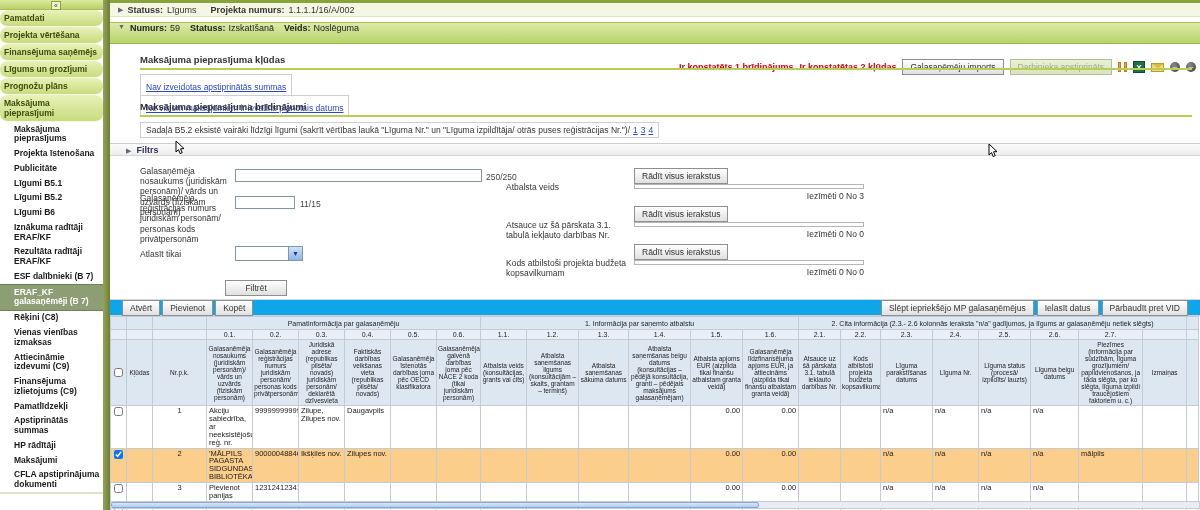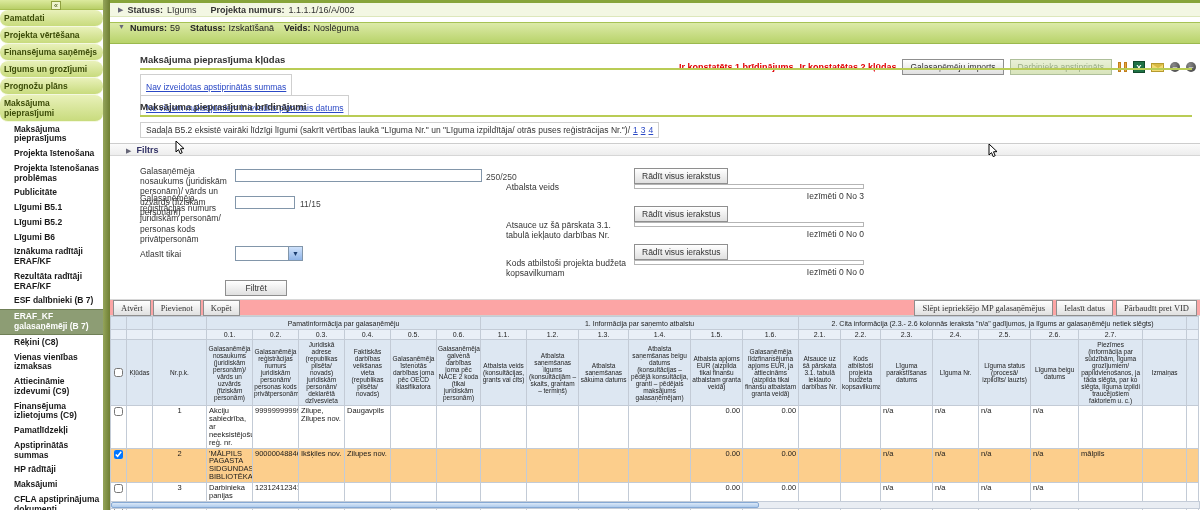--- a/index.html
+++ b/index.html
@@ -56,21 +56,21 @@
   .fselect { position:absolute; width:68px; height:15px; border:1px solid #8296aa; background:#fff; }
   .fselect .arrow { position:absolute; right:0; top:0; width:14px; height:13px; background:linear-gradient(#cfe2fb,#8fb4e8); border-left:1px solid #8296aa; color:#1a3c6e; font-size:7px; text-align:center; line-height:13px; }
   .fgroup { position:absolute; left:396px; width:380px; height:36px; }
   .fg-label { position:absolute; left:0; top:14px; width:122px; font-size:8.5px; color:#333; line-height:1.2; }
   .fg-btn { position:absolute; left:128px; top:0; }
   .fg-listbox { position:absolute; left:128px; top:16px; width:230px; height:5px; border:1px solid #b5b5b5; background:#fff; }
   .fg-count { position:absolute; left:128px; top:23px; width:230px; text-align:right; font-size:8.5px; color:#333; }
   #fbtns { position:absolute; left:115px; top:280px; display:flex; gap:4px;flex-direction:column; }
 
   
-  #tbl-toolbar { position:absolute; left:0; top:299px; width:100%; height:17px; background:#fca5a5; border-top:1px solid #d8d8d8; border-bottom:1px solid #cfcfcf; display:flex; align-items:center; padding:0 3px; gap:2px;font-family:Liberation Serif, serif; }
+  #tbl-toolbar { position:absolute; left:0; top:299px; width:100%; height:17px; background:#0ea5e9; border-top:1px solid #d8d8d8; border-bottom:1px solid #cfcfcf; display:flex; align-items:center; padding:0 12px; gap:2px; }
   #tbl-toolbar .right { margin-left:auto; display:flex; gap:3px; }
   #grid-wrap { position:absolute; left:0; top:316px; width:1090px; height:194px; overflow:hidden; }
   table.grid { border-collapse:collapse; table-layout:fixed; width:1088px; }
   .grid th, .grid td { border:1px solid #c3cbd6; overflow:hidden; }
   .grid thead th { background:#dde7f2; font-weight:normal; color:#222; text-align:center; vertical-align:middle; }
   .grid tr.grp th { font-size:7px; height:13px; }
   .grid tr.nums th { font-size:7px; height:10px; background:#e9eff7; }
   .grid tr.titles th { font-size:6.5px; line-height:1.08; height:57px; padding:1px; }
   .grid tbody td { font-size:7.5px; line-height:1.05; color:#1a1a1a; padding:1px 2px; vertical-align:top; background:#fff; }
   .grid tbody tr.sel td { background:#fcce8c; }
@@ -97,21 +97,20 @@
         <div class="sb-top">Pamatdati</div>
         <div class="sb-top">Projekta vērtēšana</div>
         <div class="sb-top">Finansējuma saņēmējs</div>
         <div class="sb-top">Līgums un grozījumi</div>
         <div class="sb-top">Prognožu plāns</div>
         <div class="sb-top">Maksājuma pieprasījumi</div>
       </div>
     <div>
         <div class="sb-sub">Maksājuma pieprasījums</div>
         <div class="sb-sub">Projekta īstenošana</div>
-        <div class="sb-sub">Projekta īstenošanas problēmas</div>
         <div class="sb-sub">Publicitāte</div>
         <div class="sb-sub">Līgumi B5.1</div>
         <div class="sb-sub">Līgumi B5.2</div>
         <div class="sb-sub">Līgumi B6</div>
         <div class="sb-sub">Iznākuma radītāji ERAF/KF</div>
         <div class="sb-sub">Rezultāta radītāji ERAF/KF</div>
         <div class="sb-sub">ESF dalībnieki (B 7)</div>
         <div class="sb-sub sel">ERAF_KF galasaņēmēji (B 7)</div>
         <div class="sb-sub">Rēķini (C8)</div>
         <div class="sb-sub">Vienas vienības izmaksas</div>
@@ -370,21 +369,21 @@
               <td>n/a</td>
               <td>n/a</td>
               <td>mālpils</td>
               <td></td>
               <td></td>
             </tr>
             <tr style="height: 12px;">
               <td class="ac"><input type="checkbox" style=""></td>
               <td class="ac"></td>
               <td class="ac">3</td>
-              <td>Darbinieka panijas</td>
+              <td>Pievienot panijas</td>
               <td>12312412341</td>
               <td></td>
               <td></td>
               <td></td>
               <td></td>
               <td></td>
               <td></td>
               <td></td>
               <td></td>
               <td class="ar">0.00</td>

